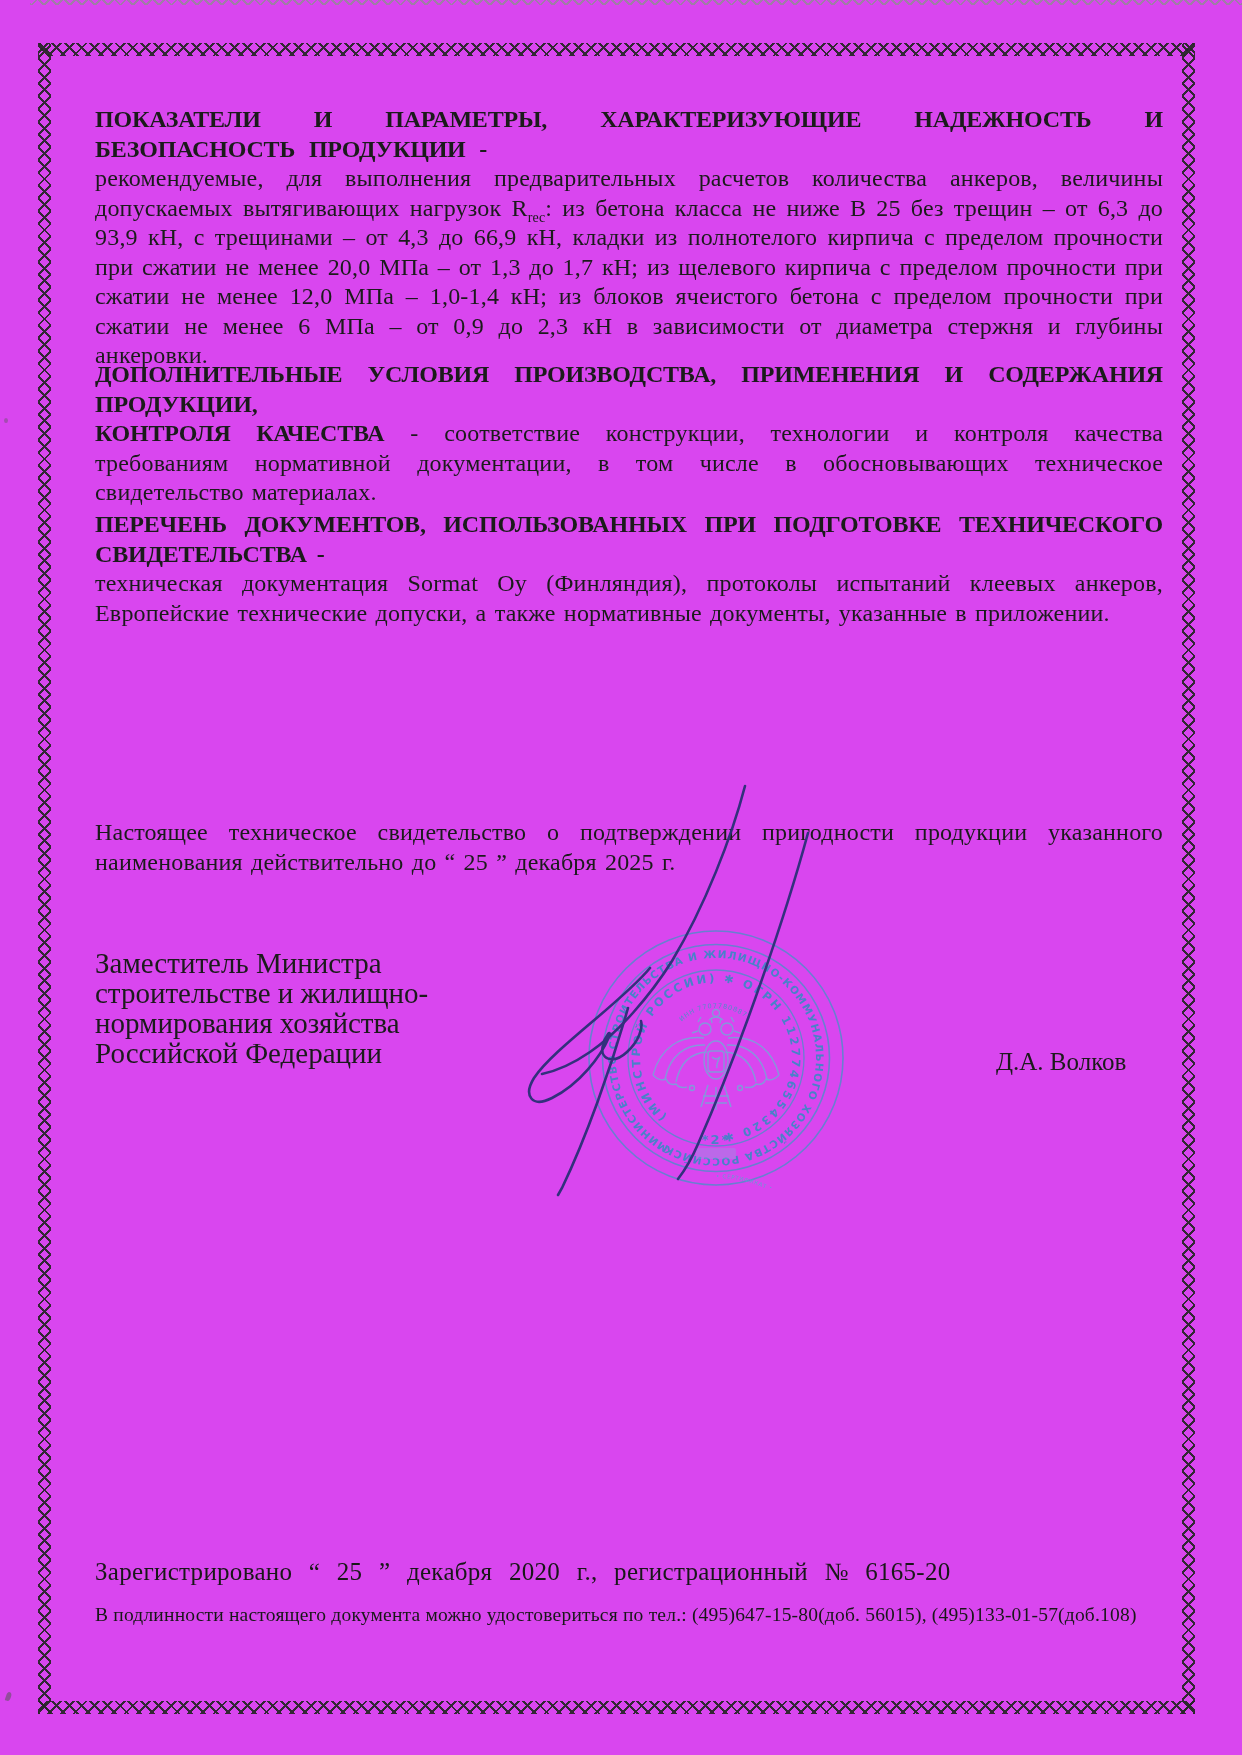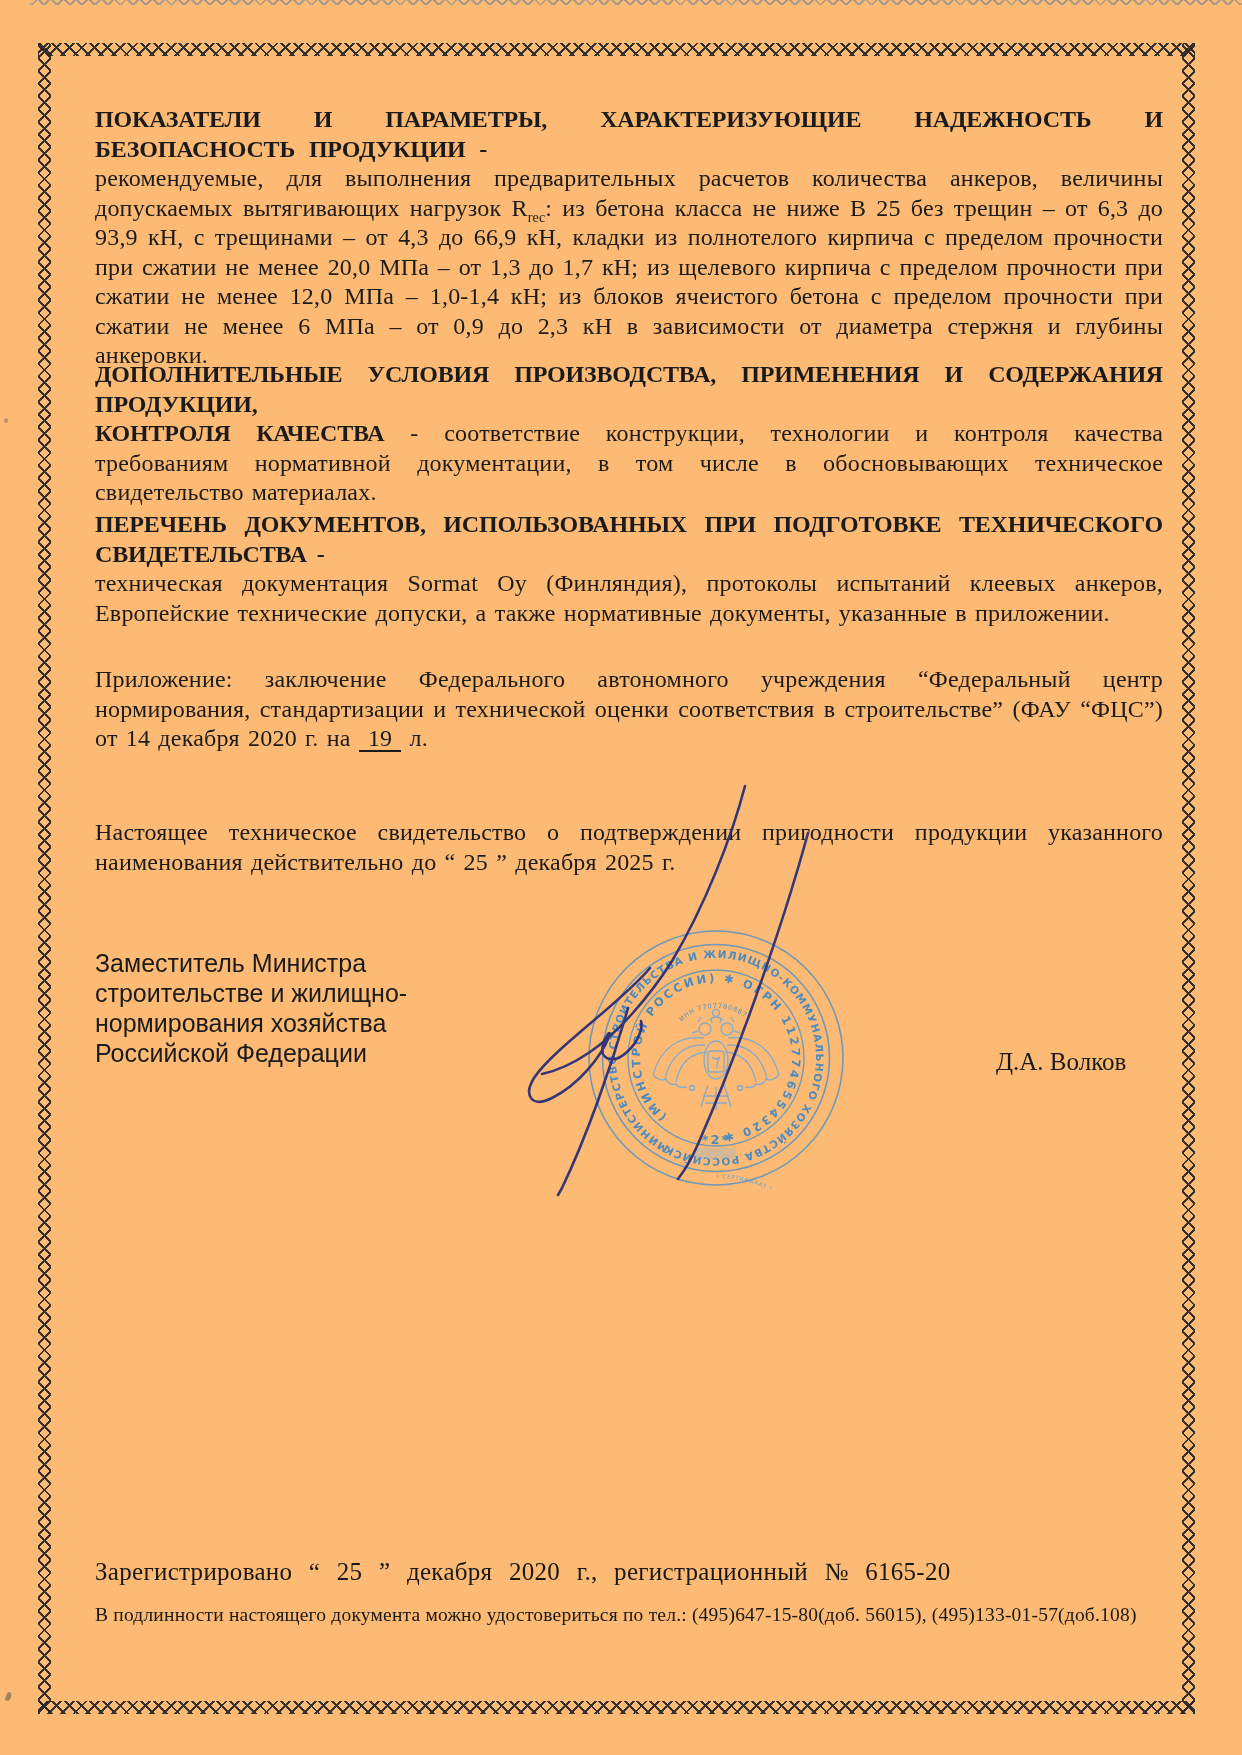--- a/index.html
+++ b/index.html
@@ -1,17 +1,17 @@
 <!DOCTYPE html>
 <html><head>
 <meta charset="utf-8">
 <style>
   html,body{margin:0;padding:0;}
   body{width:1242px;height:1755px;position:relative;background:#ffffff;overflow:hidden;}
-  .page{position:absolute;inset:0;background:#fdba74;}
+  .page{position:absolute;inset:0;background:#d946ef;}
 
   
   .stitch{
     position:absolute;
     background-image:
       repeating-linear-gradient(45deg,#262626 0 2px,transparent 2px 9px),
       repeating-linear-gradient(-45deg,#262626 0 2px,transparent 2px 9px);
     opacity:.92;
   }
   .b-top{left:38px;top:43px;width:1157px;height:13px;}
@@ -34,21 +34,21 @@
     font-family:"Liberation Serif",serif;font-size:24px;line-height:29.5px;
     color:#1b1b1b;text-align:justify;letter-spacing:.2px;word-spacing:2px;
   }
   .hd{font-weight:bold;letter-spacing:-.2px;}
   .ws4{word-spacing:4px;} .ws8{word-spacing:8px;} .ws12{word-spacing:12px;}
   sub.rsub{font-size:14px;line-height:0;}
   .u19{display:inline-block;border-bottom:2px solid #1b1b1b;padding:0 9px;line-height:24px;}
 
   .sign-block{
     position:absolute;left:95px;top:948px;width:430px;margin:0;
-    font-family:Liberation Sans, sans-serif;font-size:25px;line-height:30px;color:#1b1b1b;
+    font-family:Liberation Serif, serif;font-size:29px;line-height:30px;color:#1b1b1b;
   }
   .sign-name{
     position:absolute;left:988px;top:1040px;margin:8px;
     font-family:"Liberation Serif",serif;font-size:25px;color:#1b1b1b;white-space:nowrap;
   }
 
   .reg-line{
     position:absolute;left:95px;top:1558px;margin:0;white-space:nowrap;
     font-family:"Liberation Serif",serif;font-size:25px;color:#181818;
     word-spacing:10px;letter-spacing:.3px;
@@ -79,23 +79,20 @@
   <div class="stitch b-right"></div>
   <div class="speck speck-a"></div>
   <div class="speck speck-b"></div>
 
   <p class="para" style="top:105px"><b class="hd ws8">ПОКАЗАТЕЛИ И ПАРАМЕТРЫ, ХАРАКТЕРИЗУЮЩИЕ НАДЕЖНОСТЬ И  БЕЗОПАСНОСТЬ ПРОДУКЦИИ  -</b><br><span>рекомендуемые, для выполнения предварительных расчетов количества анкеров, величины допускаемых вытягивающих нагрузок R</span><sub class="rsub">rec</sub><span>: из бетона класса не ниже В 25 без трещин – от 6,3 до 93,9 кН, с трещинами – от 4,3 до 66,9 кН, кладки из полнотелого кирпича с пределом прочности при сжатии не менее 20,0 МПа – от 1,3 до 1,7 кН; из щелевого кирпича с пределом прочности при сжатии не менее 12,0 МПа – 1,0-1,4 кН; из блоков ячеистого бетона с пределом прочности при сжатии не менее 6 МПа – от 0,9 до 2,3 кН в зависимости от диаметра стержня и глубины анкеровки.</span></p>
 
   <p class="para" style="top:510px"><b class="hd ws4">ПЕРЕЧЕНЬ ДОКУМЕНТОВ, ИСПОЛЬЗОВАННЫХ ПРИ ПОДГОТОВКЕ ТЕХНИЧЕСКОГО СВИДЕТЕЛЬСТВА -</b><br><span>техническая документация Sormat Oy (Финляндия), протоколы испытаний клеевых анкеров, Европейские технические допуски, а также нормативные документы, указанные в приложении.</span></p>
 
   <p class="para" style="top:360px"><b class="hd ws12">ДОПОЛНИТЕЛЬНЫЕ УСЛОВИЯ ПРОИЗВОДСТВА, ПРИМЕНЕНИЯ И СОДЕРЖАНИЯ ПРОДУКЦИИ,</b><br><b class="hd">КОНТРОЛЯ КАЧЕСТВА</b><span> - соответствие конструкции, технологии и контроля качества требованиям нормативной документации, в том числе в обосновывающих техническое свидетельство материалах.</span></p>
 
-  <p class="para" style="top:665px"><span>Приложение: заключение Федерального автономного учреждения “Федеральный центр нормирования, стандартизации и технической оценки соответствия  в строительстве” (ФАУ “ФЦС”) от 14  декабря  2020 г. на</span>
-    <span class="u19">19</span>
-    <span>л.</span></p>
 
   <p class="para" style="top:818px"><span>Настоящее техническое свидетельство о подтверждении пригодности продукции указанного наименования действительно до   “ 25 ” декабря 2025 г.</span></p>
 
   <p class="sign-block"><span>Заместитель Министра</span><br><span>строительстве и жилищно-</span><br><span>нормирования хозяйства</span><br><span>Российской Федерации</span></p>
 
   <p class="sign-name">Д.А. Волков</p>
 
   <svg class="stamp" width="260" height="260" viewBox="0 0 260 260">
     <defs>
       <path id="ringPath" d="M 83.1,218.3 A 100,100 0 1 1 176.9,218.3 A 100,100 0 0 1 83.1,218.3" fill="none"></path>

